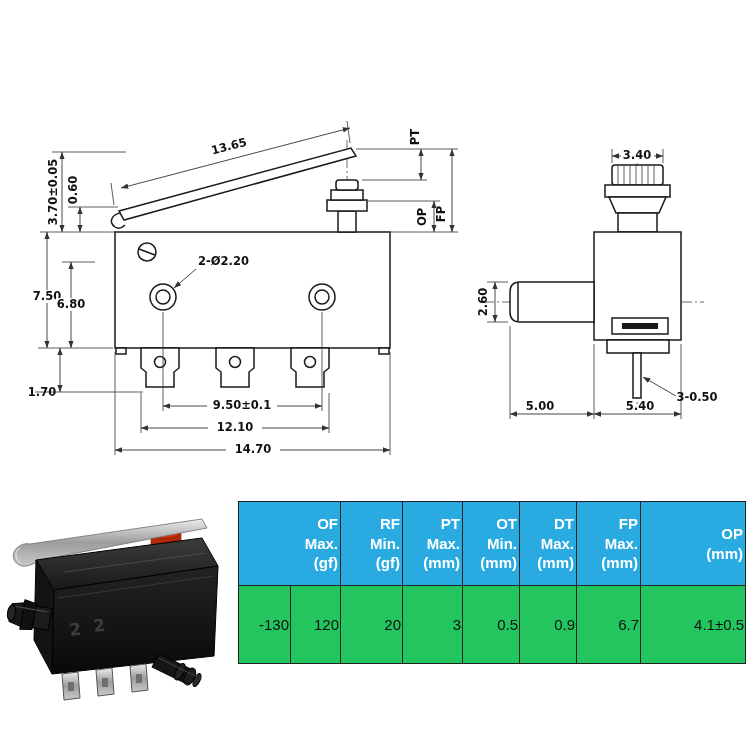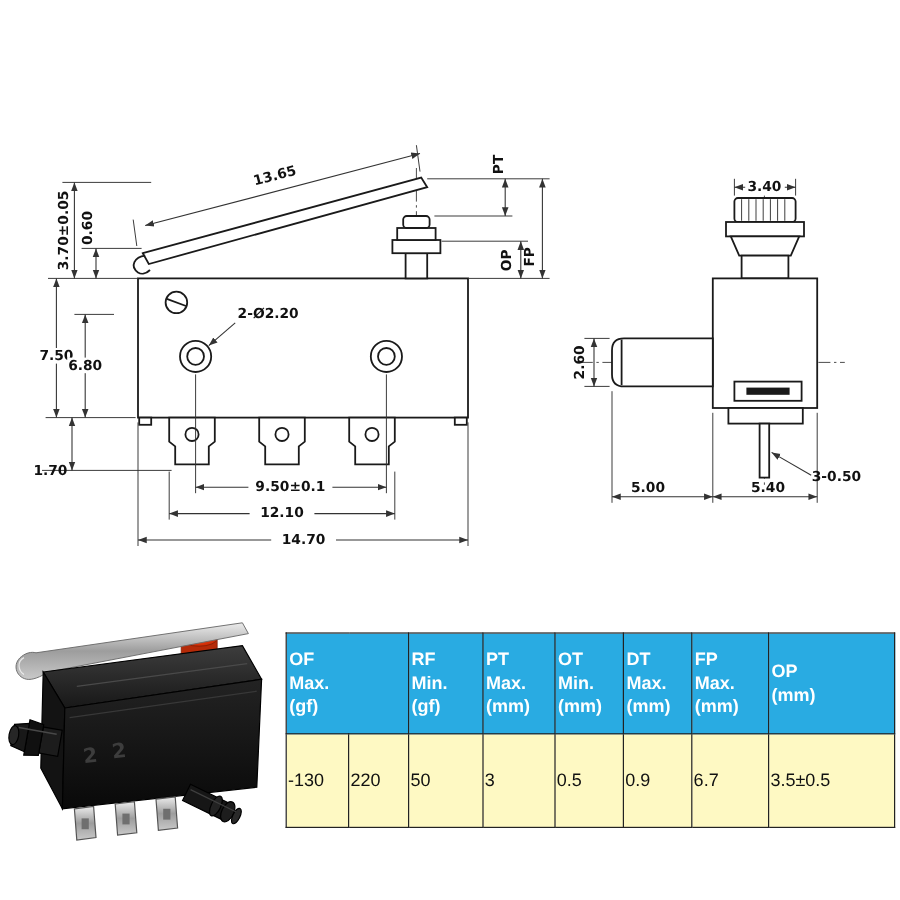--- a/index.html
+++ b/index.html
@@ -11,23 +11,23 @@
   
   .ol{stroke:#1a1a1a;stroke-width:1.5;fill:#fff;}
   .oln{stroke:#1a1a1a;stroke-width:1.5;fill:none;}
   .thin{stroke:#1a1a1a;stroke-width:.7;fill:none;}
   .ext line,.ext{stroke:#333;stroke-width:.8;}
   .dim{stroke:#333;stroke-width:.9;fill:none;}
   .cl{stroke:#444;stroke-width:.8;fill:none;stroke-dasharray:10 3 2 3;}
   .dtx{font-family:"DejaVu Sans",sans-serif;font-size:11.5px;font-weight:600;fill:#111;text-anchor:middle;}
   .bgr{fill:#fff;}
   
-  .spec-table{position:absolute;left:238px;top:527px;width:507px;border-collapse:collapse;table-layout:fixed;text-align:left;}
+  .spec-table{position:absolute;left:238px;top:501px;width:507px;border-collapse:collapse;table-layout:fixed;text-align:right;}
   .spec-table th{background:var(--hb,#29abe2);color:#fff;font-weight:bold;font-size:15px;line-height:1.3;white-space:pre-line;height:84px;border:1px solid #222;box-sizing:border-box;padding:0 2px;}
-  .spec-table td{height:78px;font-size:15px;color:#111;background:#fef9c3;border:1px solid #222;box-sizing:border-box;}
+  .spec-table td{height:78px;font-size:15px;color:#111;background:#22c55e;border:1px solid #222;box-sizing:border-box;}
 </style>
 </head>
 <body>
 
 <div class="stage">
 
   <svg id="drawing" width="750" height="495" viewBox="0 0 750 495" xmlns="http://www.w3.org/2000/svg">
     <defs>
       <marker id="ar" viewBox="0 0 10 10" refX="9" refY="5" markerWidth="9" markerHeight="9" orient="auto-start-reverse">
         <path d="M0,1.6 L9,5 L0,8.4 Z" fill="#333"></path>
@@ -302,24 +302,24 @@
         <th>FP
 Max.
 (mm)</th>
         <th>OP
 (mm)</th>
       </tr>
     </thead>
     <tbody>
       <tr>
         <td>-130</td>
-        <td>220</td>
-        <td>50</td>
+        <td>120</td>
+        <td>20</td>
         <td>3</td>
         <td>0.5</td>
         <td>0.9</td>
         <td>6.7</td>
-        <td>3.5±0.5</td>
+        <td>4.1±0.5</td>
       </tr>
     </tbody>
   </table>
 
 </div>
 
 </body></html>

